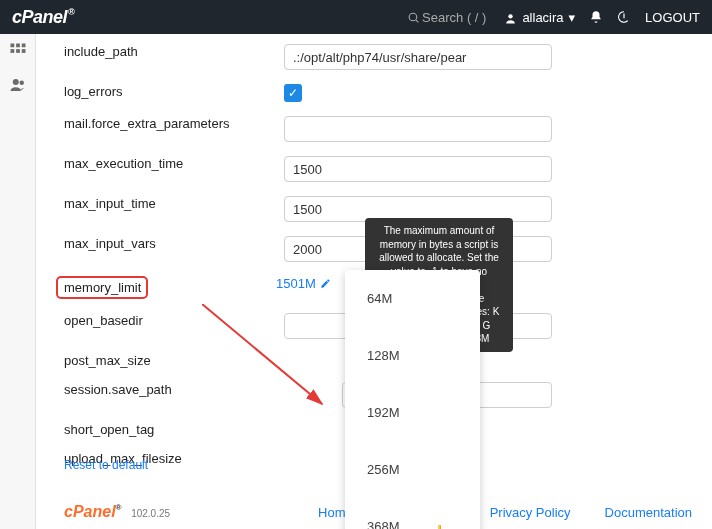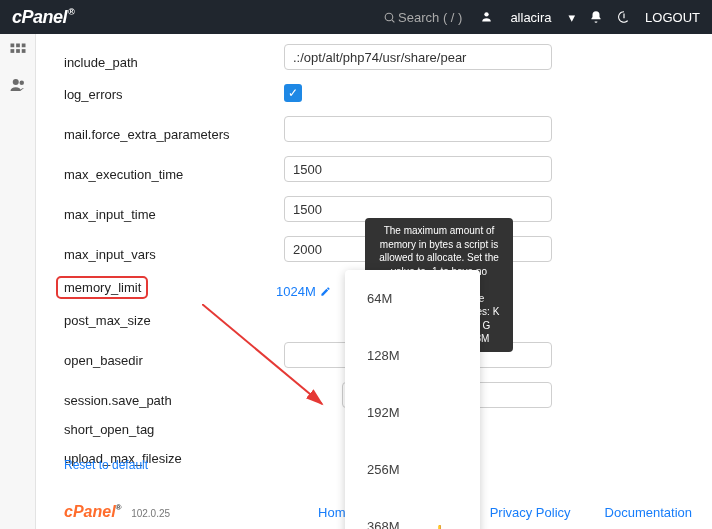--- a/index.html
+++ b/index.html
@@ -2,27 +2,27 @@
 <html><head>
 <meta charset="utf-8">
 <style>
 *{margin:0;padding:0;box-sizing:border-box;font-family:-apple-system,BlinkMacSystemFont,"Segoe UI",sans-serif;font-size:13px}
 body{background:#fff;width:712px;height:529px;overflow:hidden;position:relative}
 .header{height:34px;background:#20262e;display:flex;align-items:center;padding:0 12px;color:#fff}
 .logo{font-style:italic;font-weight:700;font-size:18px;letter-spacing:-0.5px}
 .logo::after{content:"®";font-size:9px;vertical-align:top;margin-left:1px}
 .header-spacer{flex:1}
 .search{display:flex;align-items:center;gap:2px;color:#aaa;font-size:12px;margin-right:18px}
-.user{display:flex;align-items:flex-start;gap:17px;font-size:12px;margin-right:14px}
+.user{display:flex;align-items:flex-end;gap:5px;font-size:12px;margin-right:14px}
 .bell{margin-right:14px;color:#fff}
 .logout{display:flex;align-items:center;gap:14px;font-size:12px}
 .main{display:flex;height:calc(100% - 34px)}
 .sidebar{width:36px;background:#f7f7f7;border-right:1px solid #e3e3e3;padding-top:8px;display:flex;flex-direction:column;align-items:center;gap:16px;color:#6b6b6b}
 .content{flex:1;padding:10px 20px 0 28px;position:relative;overflow:visible}
-.row{display:flex;align-items:flex-end;margin-bottom:14px}
+.row{display:flex;align-items:flex-start;margin-bottom:14px}
 .label{width:220px;color:#222;font-size:13px}
 .inp{width:268px;height:26px;border:1px solid #cfcfcf;border-radius:4px;padding:0 8px;font-size:13px;color:#333}
 .checkbox{width:18px;height:18px;background:#1e88e5;border-radius:3px;display:flex;align-items:center;justify-content:center;color:#fff;font-size:12px}
 .highlighted{border:2px solid #e53935;border-radius:5px;padding:2px 6px;margin-left:-8px;width:92px}
 .selected-val{color:#177dfa;font-size:13px;display:flex;align-items:center;gap:4px}
 .reset{color:#177dfa;font-size:12px;margin-top:-10px;margin-bottom:14px}
 .footer{position:absolute;bottom:8px;left:28px;right:20px;display:flex;align-items:center;justify-content:space-between}
 .footer-logo{color:#ff6c2c;font-style:italic;font-weight:700;font-size:16px}
 .footer-logo::after{content:"®";font-size:8px;vertical-align:top;color:#333}
 .footer-ver{color:#777;font-size:10px;margin-left:6px}
@@ -112,32 +112,32 @@
         <input class="inp" value="1500" style="">
       </div>
     <div class="row">
         <span class="label">max_input_vars</span>
         <input class="inp" value="2000" style="">
       </div>
     <div class="row">
         <span class="label highlighted">memory_limit</span>
         <span style="width:128px"></span>
         <span class="selected-val">
-          <span>1024M</span>
+          <span>1501M</span>
           <svg width="11" height="11" viewBox="0 0 24 24" fill="#177dfa">
             <path d="M3 17.25V21h3.75L17.81 9.94l-3.75-3.75L3 17.25zM20.71 7.04a1 1 0 0 0 0-1.41l-2.34-2.34a1 1 0 0 0-1.41 0l-1.83 1.83 3.75 3.75 1.83-1.83z"></path>
           </svg>
         </span>
       </div>
     <div class="row">
-        <span class="label">post_max_size</span>
+        <span class="label">open_basedir</span>
+        <input class="inp" value="" style="">
       </div>
     <div class="row">
-        <span class="label">open_basedir</span>
-        <input class="inp" value="" style="">
+        <span class="label">post_max_size</span>
       </div>
     <div class="row">
         <span class="label">session.save_path</span>
         <input class="inp" style="width: 210px; margin-left: 58px;" value="">
       </div>
     <div class="row">
         <span class="label">short_open_tag</span>
       </div>
     <div class="row" style="margin-bottom:2px">
         <span class="label">upload_max_filesize</span>

